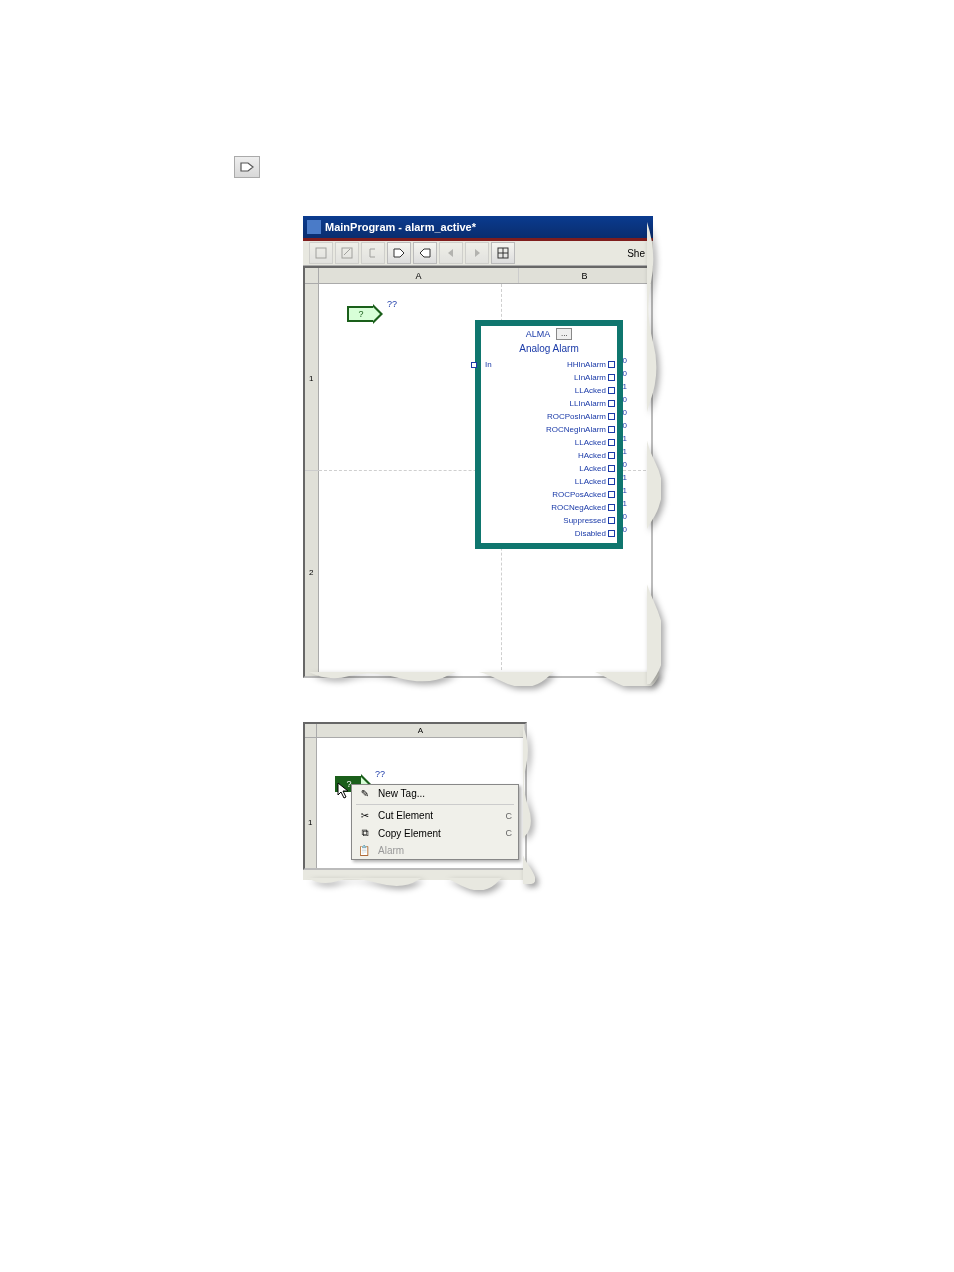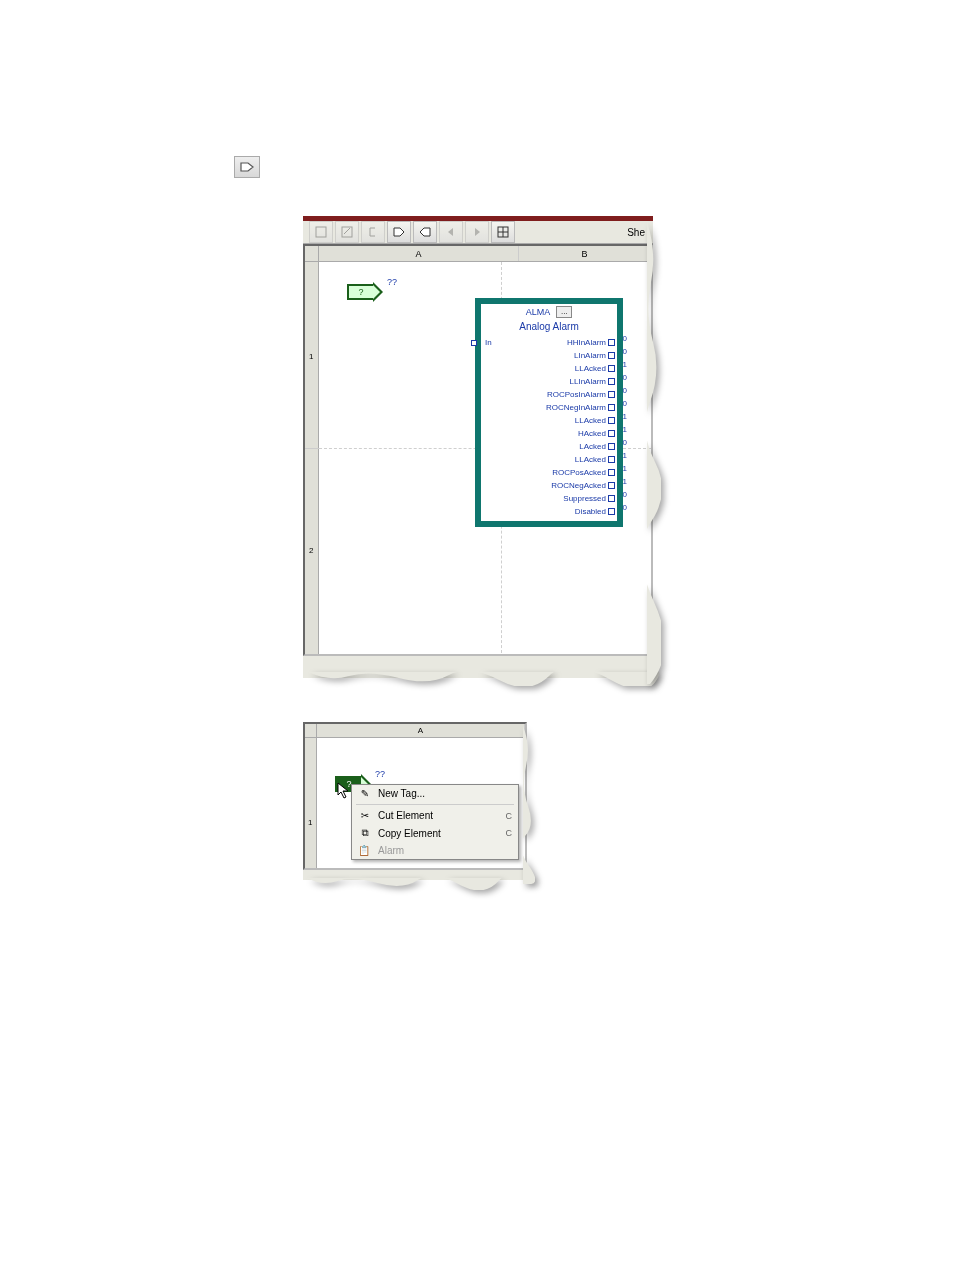--- a/index.html
+++ b/index.html
@@ -31,21 +31,21 @@
   padding-left: 4px;
   font-size: 11px;
   font-weight: bold;
 }
 .titlebar-icon {
   width: 14px; height: 14px; margin-right: 4px;
   background: #4a7bc8;
 }
 .toolbar {
   height: 28px;
-  border-top: 5px solid #7f1d1d;
+  border-top: 3px solid #7f1d1d;
   border-bottom: 1px solid #aaa;
   background: #e8e8e0;
   display: flex; align-items: center;
   padding: 0 6px;
   gap: 2px;
 }
 .tbtn {
   width: 24px; height: 22px;
   border: 1px solid #bbb;
   background: linear-gradient(#f5f5f0, #ddd);
@@ -197,20 +197,24 @@
 </head>
 <body>
 
 <div class="standalone-icon">
   <svg viewBox="0 0 14 12">
     <path d="M1 2 L8 2 L13 6 L8 10 L1 10 Z" fill="#fff" stroke="#555" stroke-width="1.2"></path>
   </svg>
 </div>
 
 <div class="window1">
+  <div class="titlebar">
+    <span class="titlebar-icon"></span>
+    <span>MainProgram - alarm_active*</span>
+  </div>
   <div class="toolbar">
     <div class="tbtn disabled">
         <svg>
           <rect x="2" y="2" width="10" height="10" fill="none" stroke="#666"></rect>
         </svg>
       </div>
     <div class="tbtn disabled">
         <svg>
           <rect x="2" y="2" width="10" height="10" fill="none" stroke="#666"></rect>
           <path d="M4 9 L10 3" stroke="#666"></path>

